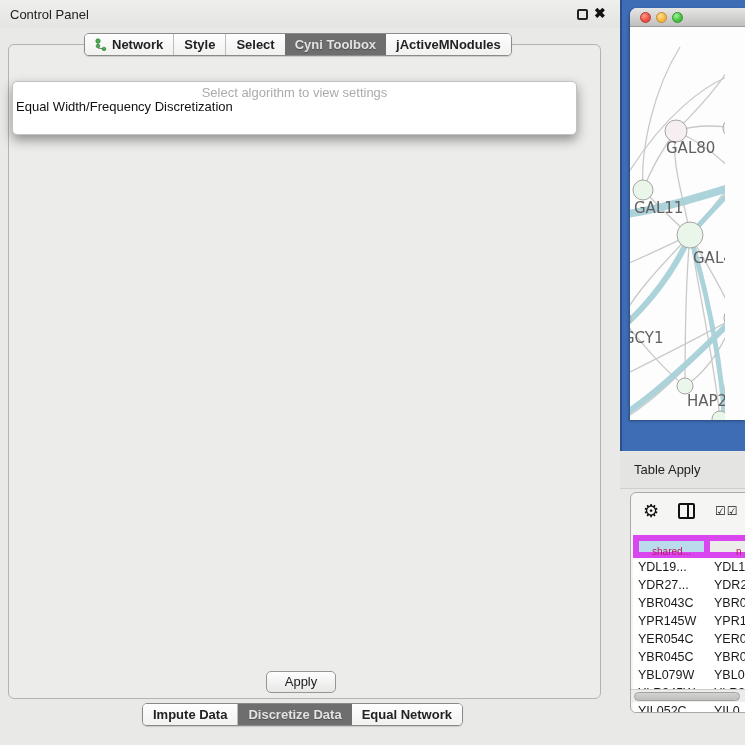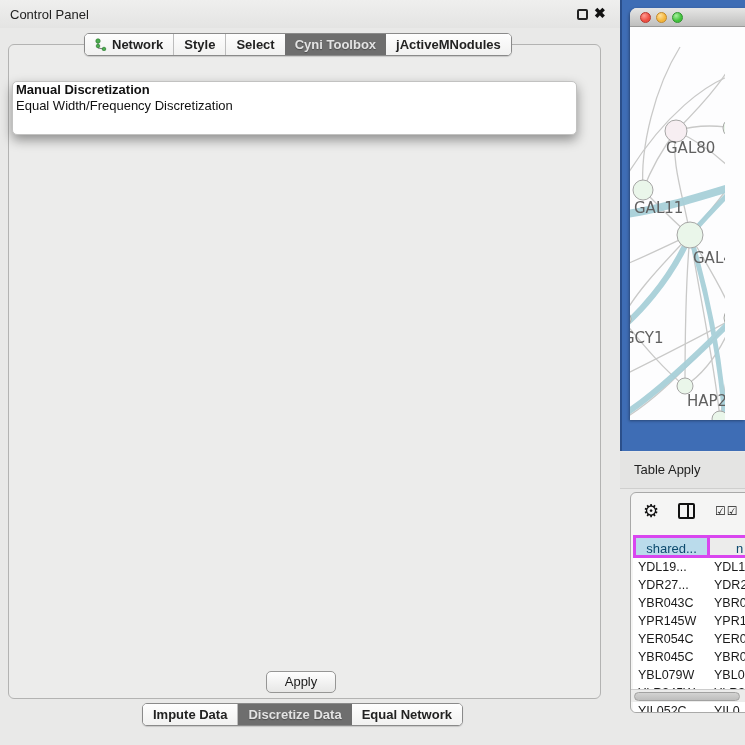--- a/index.html
+++ b/index.html
@@ -75,21 +75,21 @@
 
   
   .tp-header { left:620px; top:452px; width:125px; height:37px; background:#e4e4e3; border-bottom:1px solid #cfcfce; }
   .tp-header .tp-title { position:absolute; left:14px; top:10px; font-size:13px; color:#222; }
   .tp-container { left:630px; top:492px; width:125px; height:221px; background:#f5f5f4; border:1px solid #a9a9a8; border-radius:6px 0 0 6px; overflow:hidden; }
   .gear-icon { position:absolute; left:12px; top:7px; font-size:18px; color:#111; }
   .split-icon { position:absolute; left:47px; top:10px; width:17px; height:16px; border:2px solid #111; border-radius:2px; }
   .split-icon::after { content:""; position:absolute; left:50%; top:0; width:2px; height:100%; background:#111; }
   .cb-icons { position:absolute; left:84px; top:11px; font-size:12px; letter-spacing:1px; color:#111; }
   .tbl-headrow { position:absolute; left:2px; top:42px; height:23px; display:flex; }
-  .tbl-hcell { border:3px solid #d946ef; font-size:13px; text-align:center; line-height:21px; color:#0c4a6e; }
+  .tbl-hcell { border:6px solid #d946ef; font-size:10px; text-align:center; line-height:21px; color:#be185d; }
   .tbl-hcell.c1 { width:77px; background:#badbeb; }
   .tbl-hcell.c2 { width:70px; background:#ececeb; border-left:none; text-align:left; padding-left:26px; }
   .tbl-rows { position:absolute; left:2px; top:65px; width:150px; font-size:12.5px; }
   .tbl-row { height:18px; line-height:18px; display:flex; background:#fff; }
   .tbl-row .c1 { width:81px; padding-left:5px; }
   .tbl-row .c2 { width:68px; }
   .tp-hsb { position:absolute; left:0; top:196px; width:123px; height:13px; background:#ececeb; border-top:1px solid #ccc; }
   .tp-hsb-thumb { position:absolute; left:3px; top:2px; width:106px; height:9px; background:linear-gradient(#d3d3d2,#bebebd); border:1px solid #a2a2a1; border-radius:5px; }
 </style>
 </head>
@@ -354,22 +354,22 @@
     </span>
   <span class="tab selected">
       <span>Discretize Data</span>
     </span>
   <span class="tab">
       <span>Equal Network</span>
     </span>
 </div>
 
 <div class="abs popup">
+  <div class="ph">Select algorithm to view settings</div>
   <div id="popup-items">
-      <div class="item first">Manual Discretization</div>
       <div class="item">Equal Width/Frequency Discretization</div>
     </div>
 </div>
 
 <div class="abs desktop"></div>
 
 <div class="abs netwin">
   <div class="netwin-titlebar">
     <span class="light red"></span>
     <span class="light yellow"></span>

